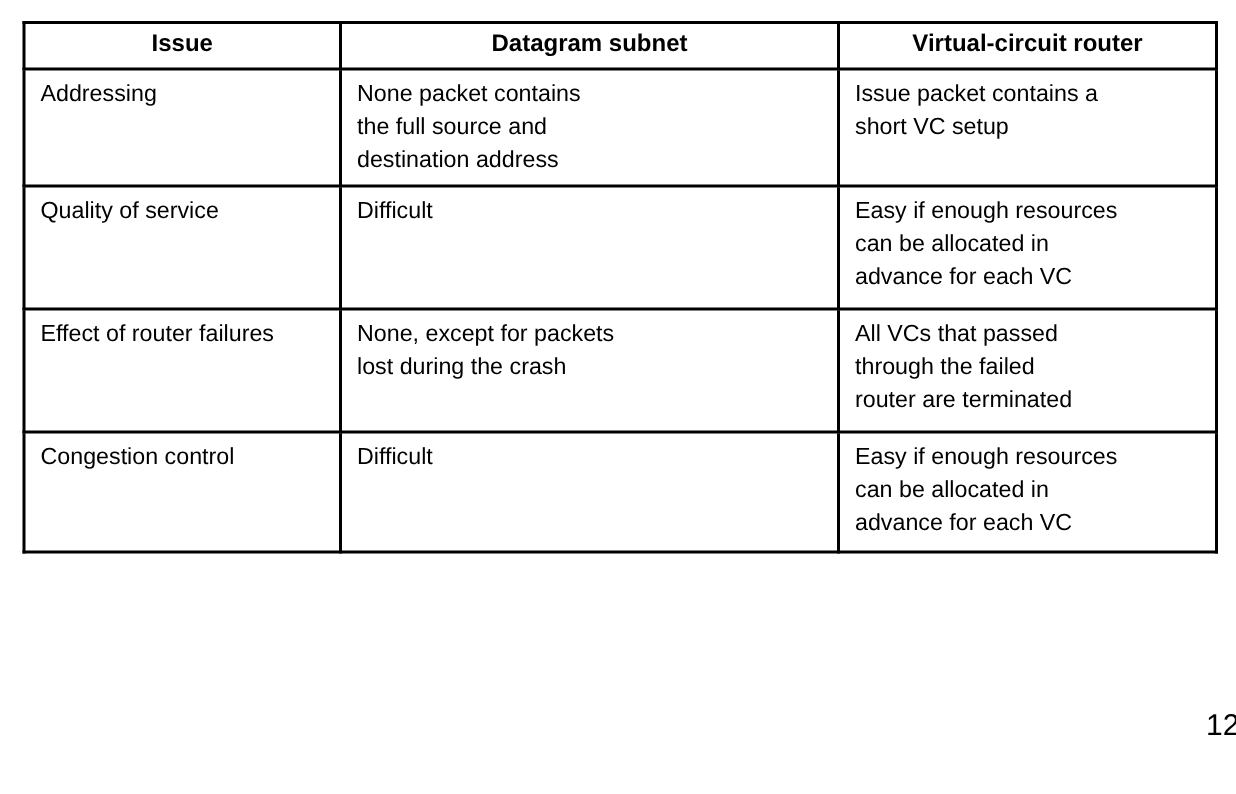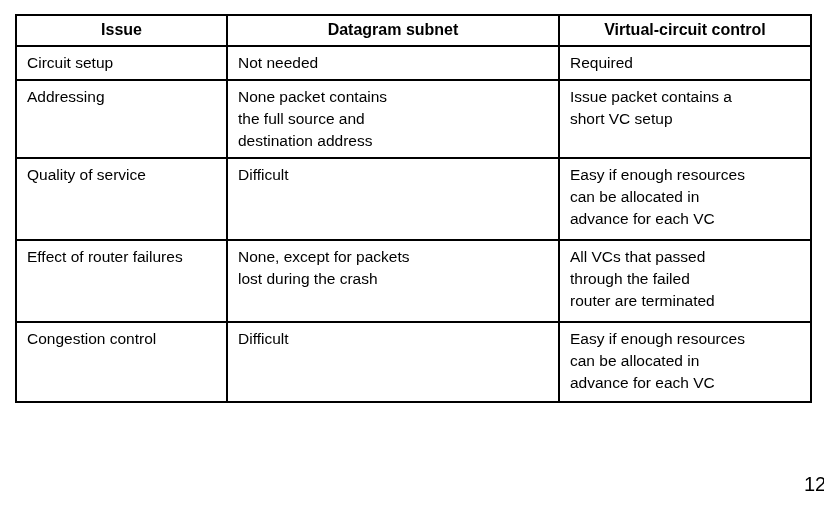--- a/index.html
+++ b/index.html
@@ -91,34 +91,25 @@
   <table class="comparison-table">
     <colgroup>
       <col class="c-issue">
       <col class="c-dgram">
       <col class="c-vc">
     </colgroup>
     <thead>
       <tr>
         <th>Issue</th>
         <th>Datagram subnet</th>
-        <th>Virtual-circuit control</th>
+        <th>Virtual-circuit router</th>
       </tr>
     </thead>
     <tbody>
 
-      <tr class="row-h-32">
-        <td>Circuit setup</td>
-        <td>
-          <span class="cell-line">Not needed</span>
-        </td>
-        <td>
-          <span class="cell-line">Required</span>
-        </td>
-      </tr>
 
       <tr class="row-h-71">
         <td>Addressing</td>
         <td>
           <span class="cell-line">None packet contains</span>
           <span class="cell-line">the full source and</span>
           <span class="cell-line">destination address</span>
         </td>
         <td>
           <span class="cell-line">Issue packet contains a</span>

